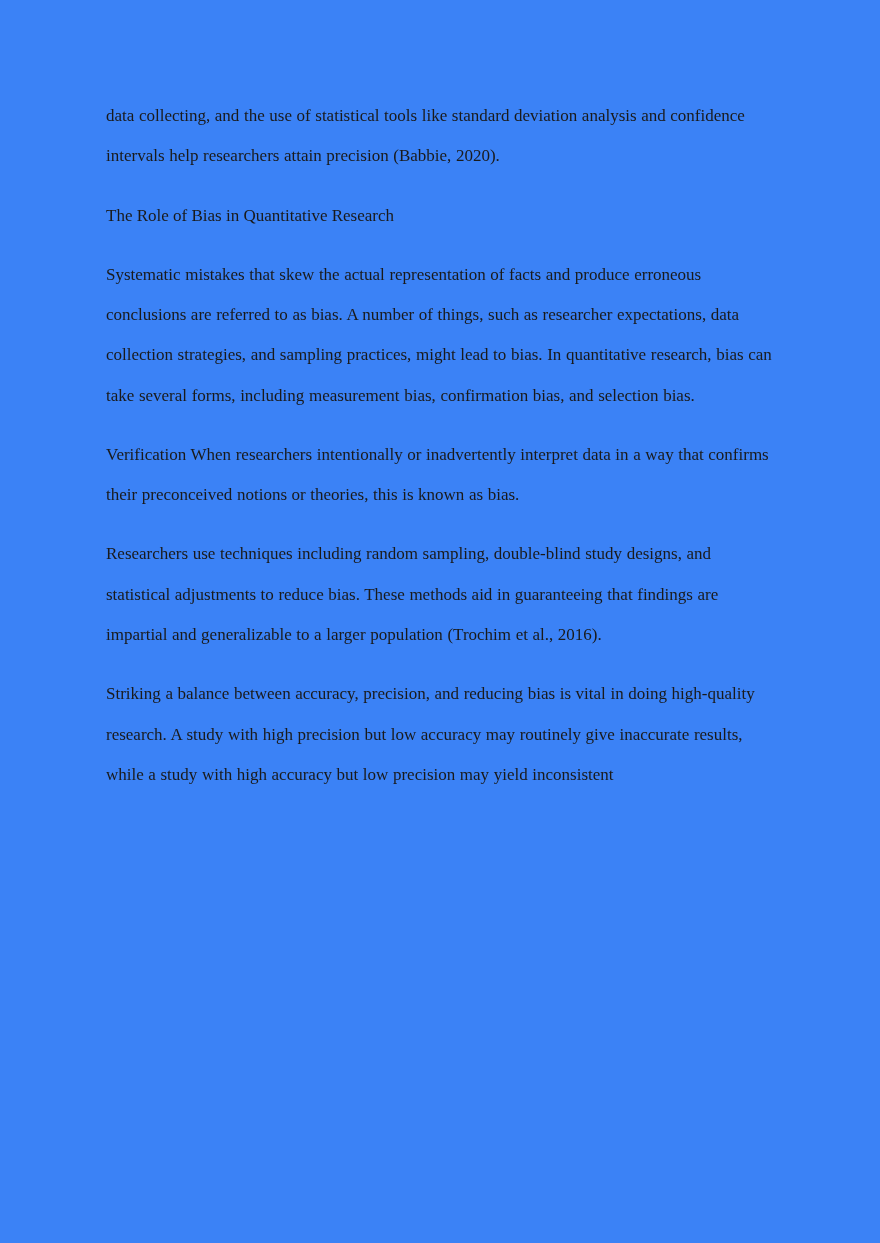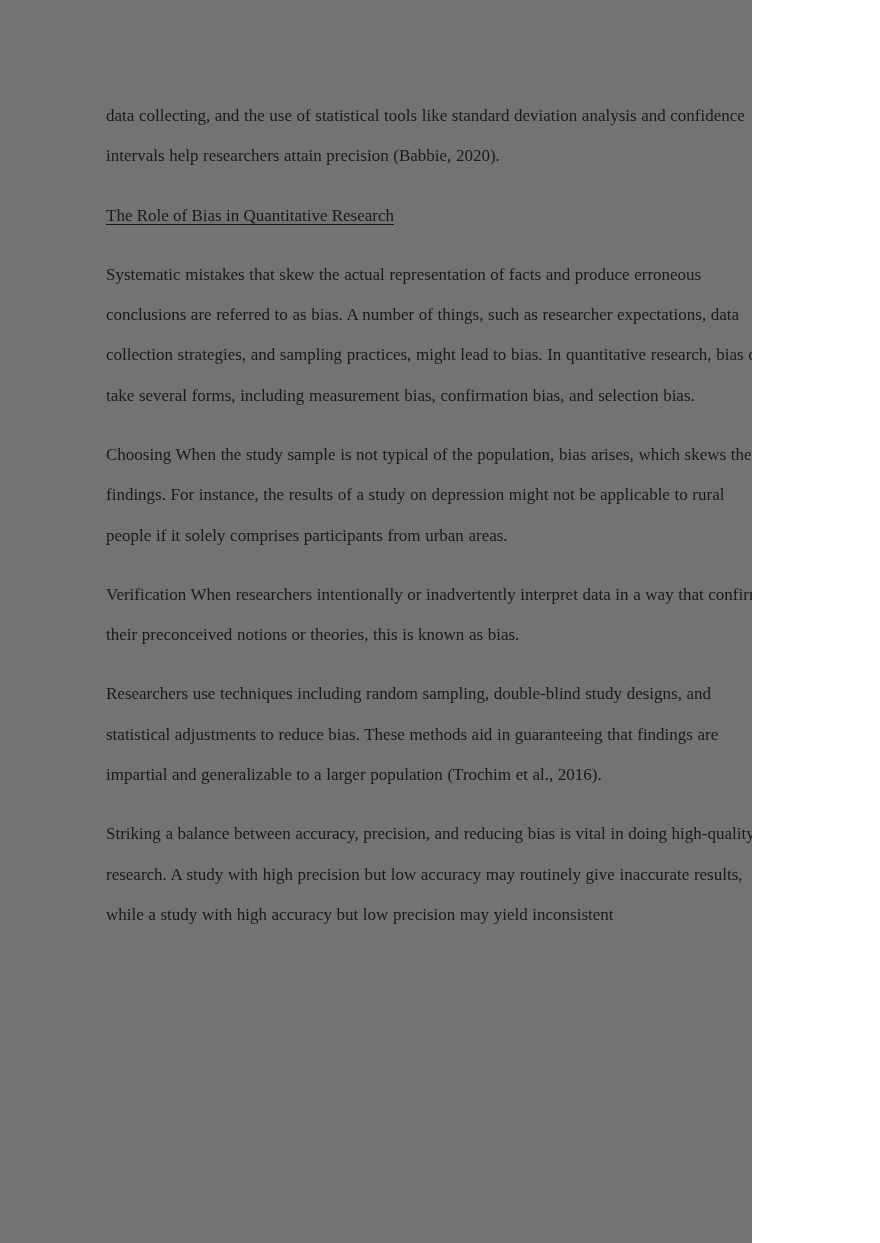--- a/index.html
+++ b/index.html
@@ -2,53 +2,51 @@
 <html><head>
 <meta charset="utf-8">
 <style>
   html, body {
     margin: 0;
     padding: 0;
     background: #ffffff;
   }
   .page {
     position: relative;
-    width: 752px;
+    width: 880px;
     height: 1243px;
-    background: #737373;
+    background: #3b82f6;
     box-sizing: border-box;
     padding: 96px 106px 0 106px;
     overflow: hidden;
     font-family: "Liberation Serif", "DejaVu Serif", serif;
     font-size: 17px;
     line-height: 40.4px;
     color: #1a1a1a;
   }
   .content {
     width: 668px;
   }
   .para {
     margin: 0 0 18.7px 0;
     text-align: left;
     word-spacing: 0.02em;
   }
   .heading {
     margin: 0 0 18.7px 0;
     font-size: 17px;
     font-weight: normal;
-    text-decoration: underline;
     text-underline-offset: 3px;
   }
 </style>
 </head>
 <body>
 
 <div class="page">
   <div class="content">
     <p class="para">data collecting, and the use of statistical tools like standard deviation analysis and confidence intervals help researchers attain precision (Babbie, 2020).</p>
     <h2 class="heading">The Role of Bias in Quantitative Research</h2>
     <p class="para">Systematic mistakes that skew the actual representation of facts and produce erroneous conclusions are referred to as bias. A number of things, such as researcher expectations, data collection strategies, and sampling practices, might lead to bias. In quantitative research, bias can take several forms, including measurement bias, confirmation bias, and selection bias.</p>
-    <p class="para">Choosing When the study sample is not typical of the population, bias arises, which skews the findings. For instance, the results of a study on depression might not be applicable to rural people if it solely comprises participants from urban areas.</p>
     <p class="para">Verification When researchers intentionally or inadvertently interpret data in a way that confirms their preconceived notions or theories, this is known as bias.</p>
     <p class="para">Researchers use techniques including random sampling, double-blind study designs, and statistical adjustments to reduce bias. These methods aid in guaranteeing that findings are impartial and generalizable to a larger population (Trochim et al., 2016).</p>
     <p class="para">Striking a balance between accuracy, precision, and reducing bias is vital in doing high-quality research. A study with high precision but low accuracy may routinely give inaccurate results, while a study with high accuracy but low precision may yield inconsistent</p>
   </div>
 </div>
 
 </body></html>

